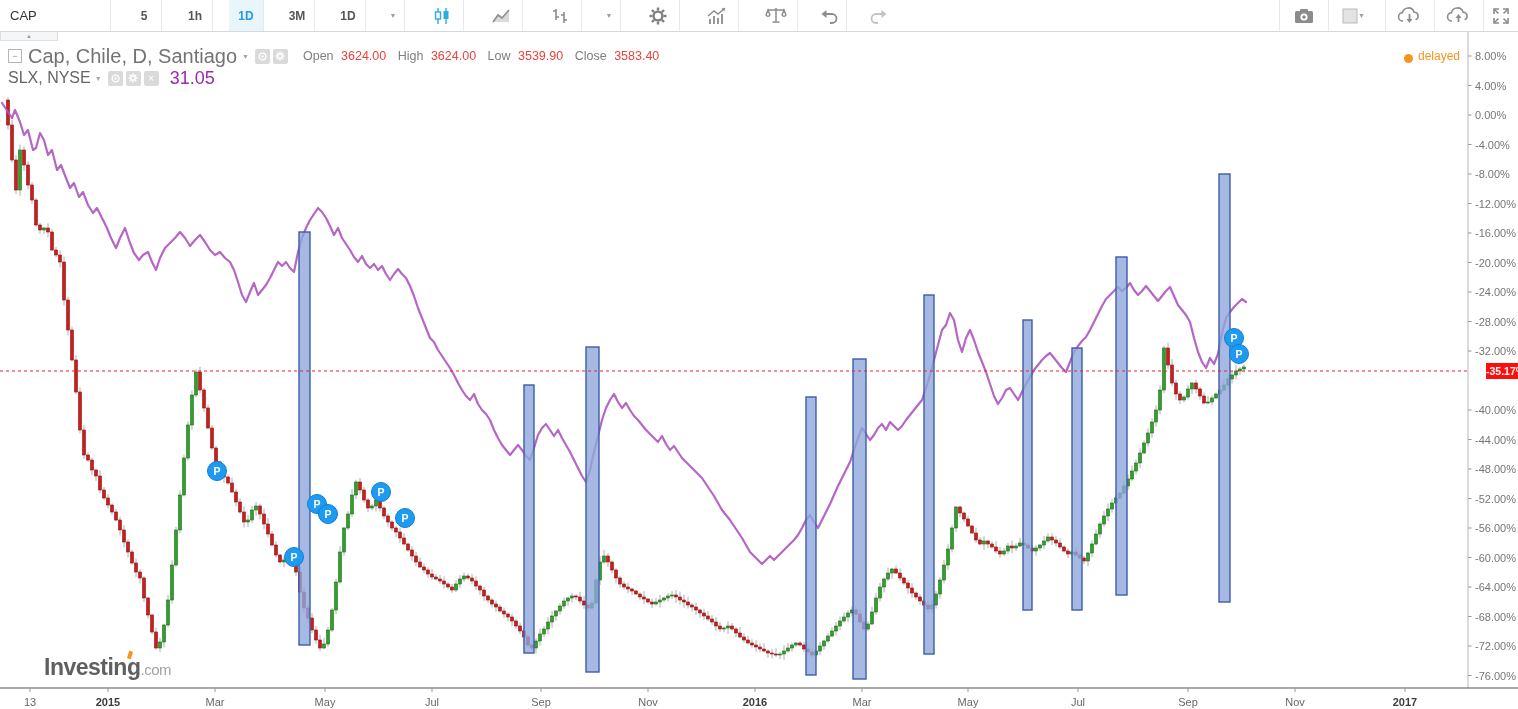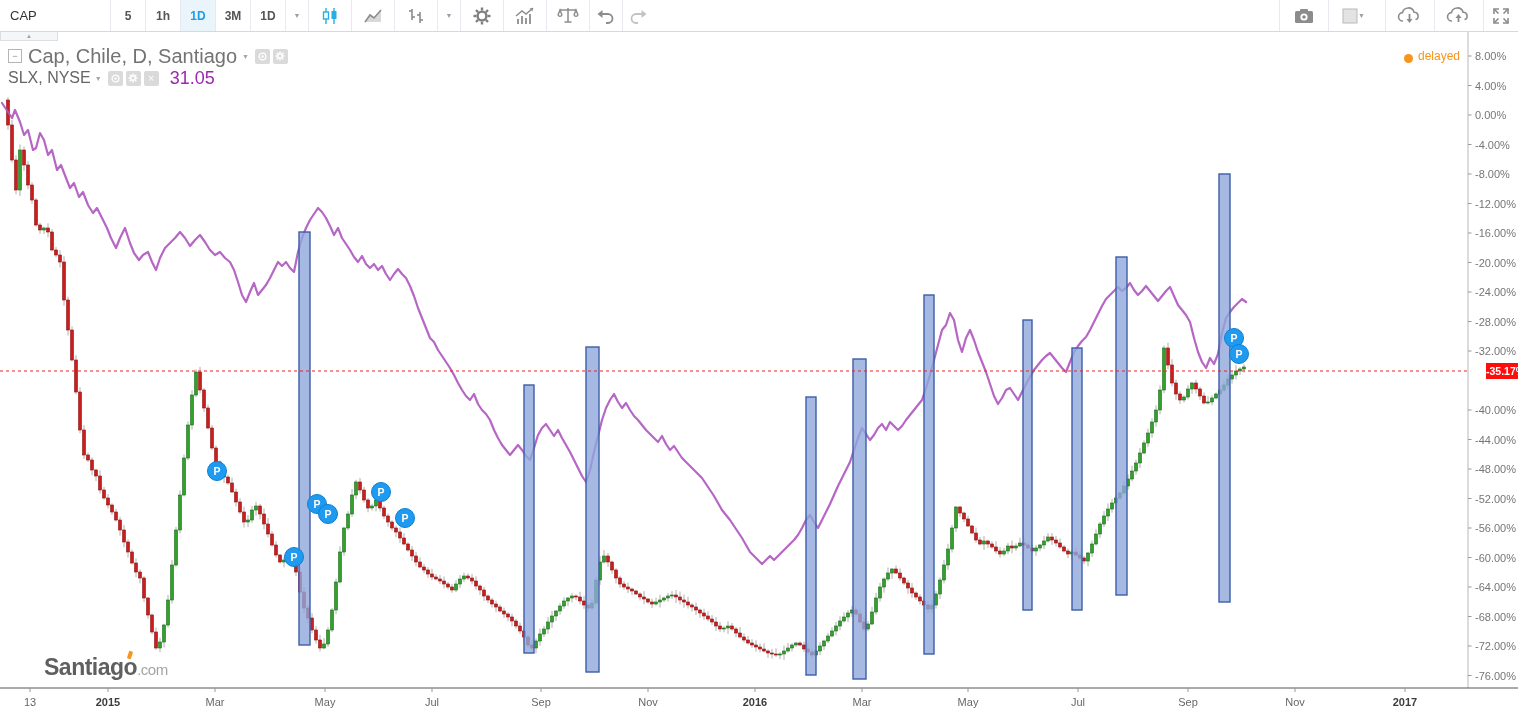--- a/index.html
+++ b/index.html
@@ -1,20 +1,20 @@
 <!DOCTYPE html>
 <html><head>
 <meta charset="utf-8">
 <style>
   html,body{margin:0;padding:0;background:#fff;}
   #app{position:relative;width:1518px;height:709px;overflow:hidden;background:#fff;
        font-family:"Liberation Sans",sans-serif;-webkit-font-smoothing:antialiased;}
   
   #toolbar{position:absolute;top:0;left:0;right:0;height:31px;background:#fff;
-           border-bottom:1px solid #d5d8df;display:flex;align-items:stretch;z-index:20;}
+           border-bottom:1px solid #d5d8df;display:flex;align-items:stretch;z-index:20;gap:16px;}
   .tb-cell{display:flex;align-items:center;justify-content:center;border-right:1px solid #e7e9ee;
            color:#4a4a4a;font-size:12px;cursor:pointer;background:#fff;}
   .tb-cell.noborder{border-right:none;}
   .symbol{width:100px;justify-content:flex-start;padding-left:10px;font-size:13px;color:#333;}
   .iv{width:34px;font-weight:bold;color:#555;}
   .iv.active{color:#1e9be9;background:#eaf4fb;}
   .caret-cell{width:22px;color:#9aa0a6;font-size:7px;}
   .icon-cell{width:42px;}
   .tb-right{position:absolute;right:0;top:0;height:31px;display:flex;align-items:stretch;background:#fff;}
   .tb-right .tb-cell{border-right:none;border-left:1px solid #e7e9ee;width:48px;}
@@ -967,20 +967,30 @@
               <line x1="10" y1="16" x2="10" y2="19"></line>
             <line x1="1" y1="10" x2="4" y2="10"></line>
               <line x1="16" y1="10" x2="19" y2="10"></line>
             <line x1="3.5" y1="3.5" x2="5.8" y2="5.8"></line>
               <line x1="14.2" y1="14.2" x2="16.5" y2="16.5"></line>
             <line x1="3.5" y1="16.5" x2="5.8" y2="14.2"></line>
               <line x1="14.2" y1="5.8" x2="16.5" y2="3.5"></line>
           </g>
         </svg>
       </span>
+      <span class="ohlc">
+        <span class="lab" style="margin-left:0">Open</span>
+        <span class="val">3624.00</span>
+        <span class="lab">High</span>
+        <span class="val">3624.00</span>
+        <span class="lab">Low</span>
+        <span class="val">3539.90</span>
+        <span class="lab">Close</span>
+        <span class="val">3583.40</span>
+      </span>
     </div>
     <div class="leg-row leg-row2">
       <span class="cmp-name">SLX, NYSE</span>
       <span class="leg-caret">▼</span>
       <span class="chip">
         <svg width="9" height="9" viewBox="0 0 9 9">
           <circle cx="4.5" cy="4.5" r="3.4" fill="none" stroke="#fff" stroke-width="1.3"></circle>
           <circle cx="4.5" cy="4.5" r="1.2" fill="#fff"></circle>
         </svg>
       </span>
@@ -1005,15 +1015,15 @@
   </div>
 
   <div id="delayed">
     <span class="dot"></span>
     <span class="txt">delayed</span>
   </div>
 
   <div id="price-badge">-35.17%</div>
 
   <div id="watermark">
-    <span class="brand">Santiago</span><span class="tick"></span><span class="suffix">.com</span>
+    <span class="brand">Investing</span><span class="tick"></span><span class="suffix">.com</span>
   </div>
 </div>
 
 </body></html>

